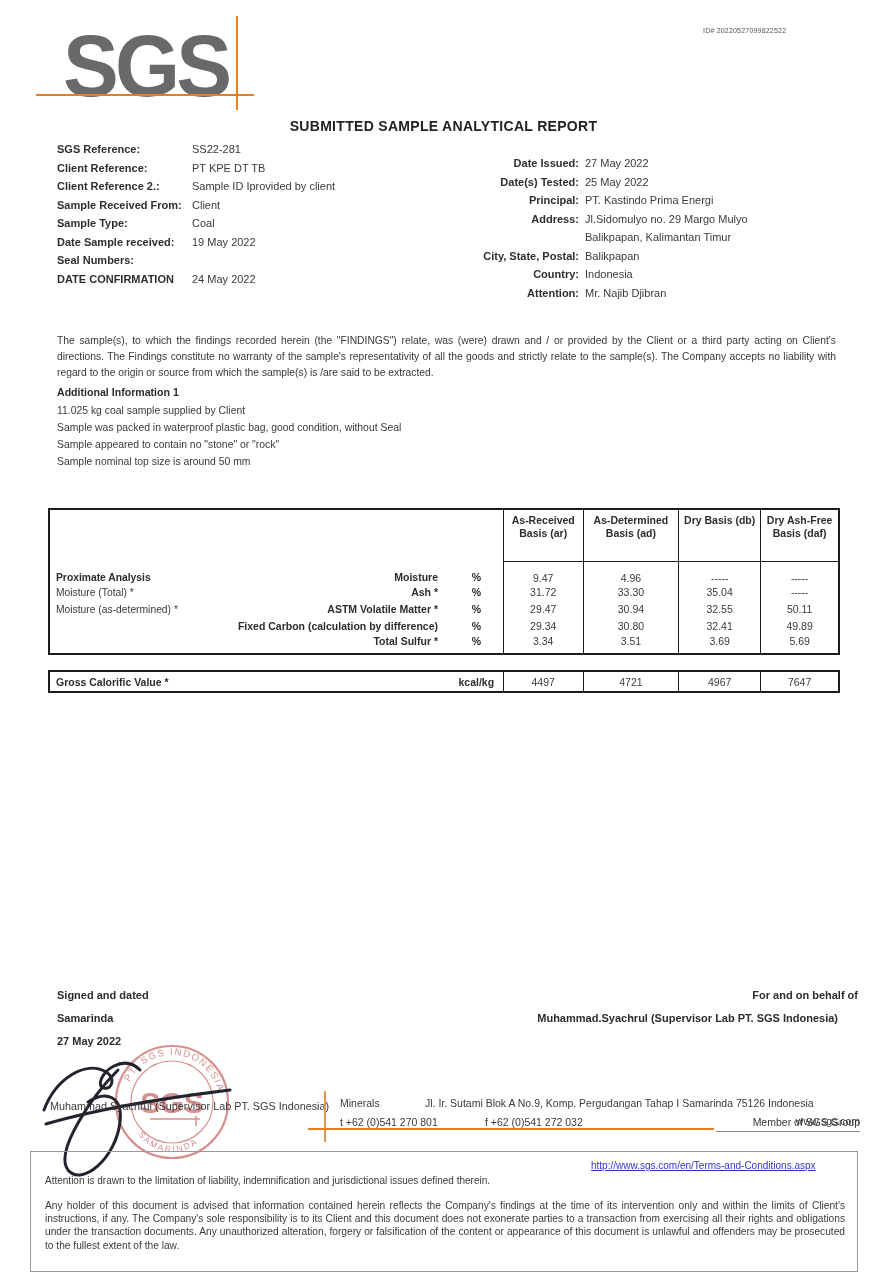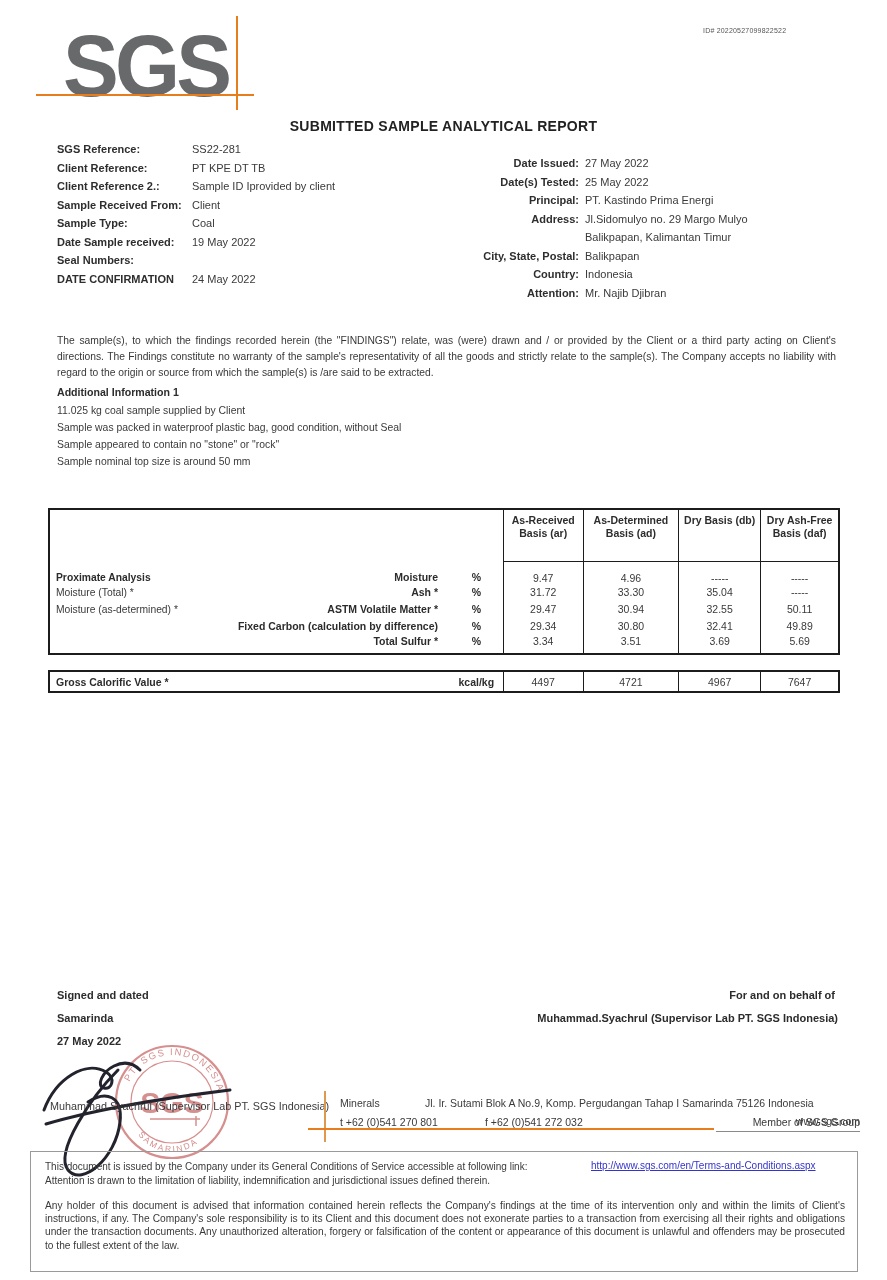--- a/index.html
+++ b/index.html
@@ -252,21 +252,21 @@
         <td class="g-val">4497</td>
         <td class="g-val">4721</td>
         <td class="g-val">4967</td>
         <td class="g-val">7647</td>
       </tr>
     </tbody>
       </table>
   </div>
 
   <div class="abs sig-bold" style="left:57px; top:989px;">Signed and dated</div>
-  <div class="abs sig-bold r-align" style="left:435px; top:989px; width:400px;">For and on behalf of</div>
+  <div class="abs sig-bold r-align" style="left:458px; top:989px; width:400px;">For and on behalf of</div>
   <div class="abs sig-bold" style="left:57px; top:1012px;">Samarinda</div>
   <div class="abs sig-bold r-align" style="left:438px; top:1012px; width:400px;">Muhammad.Syachrul (Supervisor Lab PT. SGS Indonesia)</div>
   <div class="abs sig-bold" style="left:57px; top:1035px;">27 May 2022</div>
 
   <svg class="abs" style="left:30px; top:1040px;" width="270" height="150" viewBox="0 0 270 150">
     <g opacity="0.7">
       <circle cx="142" cy="62" r="56" fill="none" stroke="#c4605f" stroke-width="2.2"></circle>
       <circle cx="142" cy="62" r="41" fill="none" stroke="#c4605f" stroke-width="1.2"></circle>
       <defs>
         <path id="arcTop" d="M 95,62 a 47,47 0 1 1 94,0" fill="none"></path>
@@ -295,19 +295,18 @@
   <div class="abs foot-txt" style="left:340px; top:1097px;">Minerals</div>
   <div class="abs foot-txt" style="left:425px; top:1097px;">Jl. Ir. Sutami Blok A No.9, Komp. Pergudangan Tahap I Samarinda 75126 Indonesia</div>
   <div class="abs foot-txt" style="left:340px; top:1116px;">t  +62 (0)541 270 801</div>
   <div class="abs foot-txt" style="left:485px; top:1116px;">f  +62 (0)541 272 032</div>
   <div class="abs foot-txt r-align" style="left:660px; top:1115px; width:200px;">www.sgs.com</div>
   <div class="abs orange" style="left:308px; top:1128px; width:406px; height:2px;"></div>
   <div class="abs" style="left:716px; top:1131px; width:144px; height:1px; background:#8a8a8a;"></div>
   <div class="abs member r-align" style="left:660px; top:1096px; width:200px;margin-top:20px;">Member of SGS Group</div>
 
   <div class="abs terms-box" style="left:30px; top:1151px; width:828px; height:121px;">
-    <div class="abs terms-line" style="left:14px; top:8px; width:530px;">This document is issued by the Company under its General Conditions of Service accessible at following link:</div>
     <a class="abs terms-link" style="left:560px; top:8px;" href="#">http://www.sgs.com/en/Terms-and-Conditions.aspx</a>
     <div class="abs terms-line" style="left:14px; top:22px; width:530px;">Attention is drawn to the limitation of liability, indemnification and jurisdictional issues defined therein.</div>
     <div class="abs disclaimer" style="left:14px; top:47px; width:800px;">Any holder of this document is advised that information contained herein reflects the Company's findings at the time of its intervention only and within the limits of Client's instructions, if any.  The Company's sole responsibility is to its Client and this document does not exonerate parties to a transaction from exercising all their rights and obligations under the transaction documents. Any unauthorized alteration, forgery or falsification of the content or appearance of this document is unlawful and offenders may be prosecuted to the fullest extent of the law.</div>
   </div>
 
 </div>
 
 </body></html>

